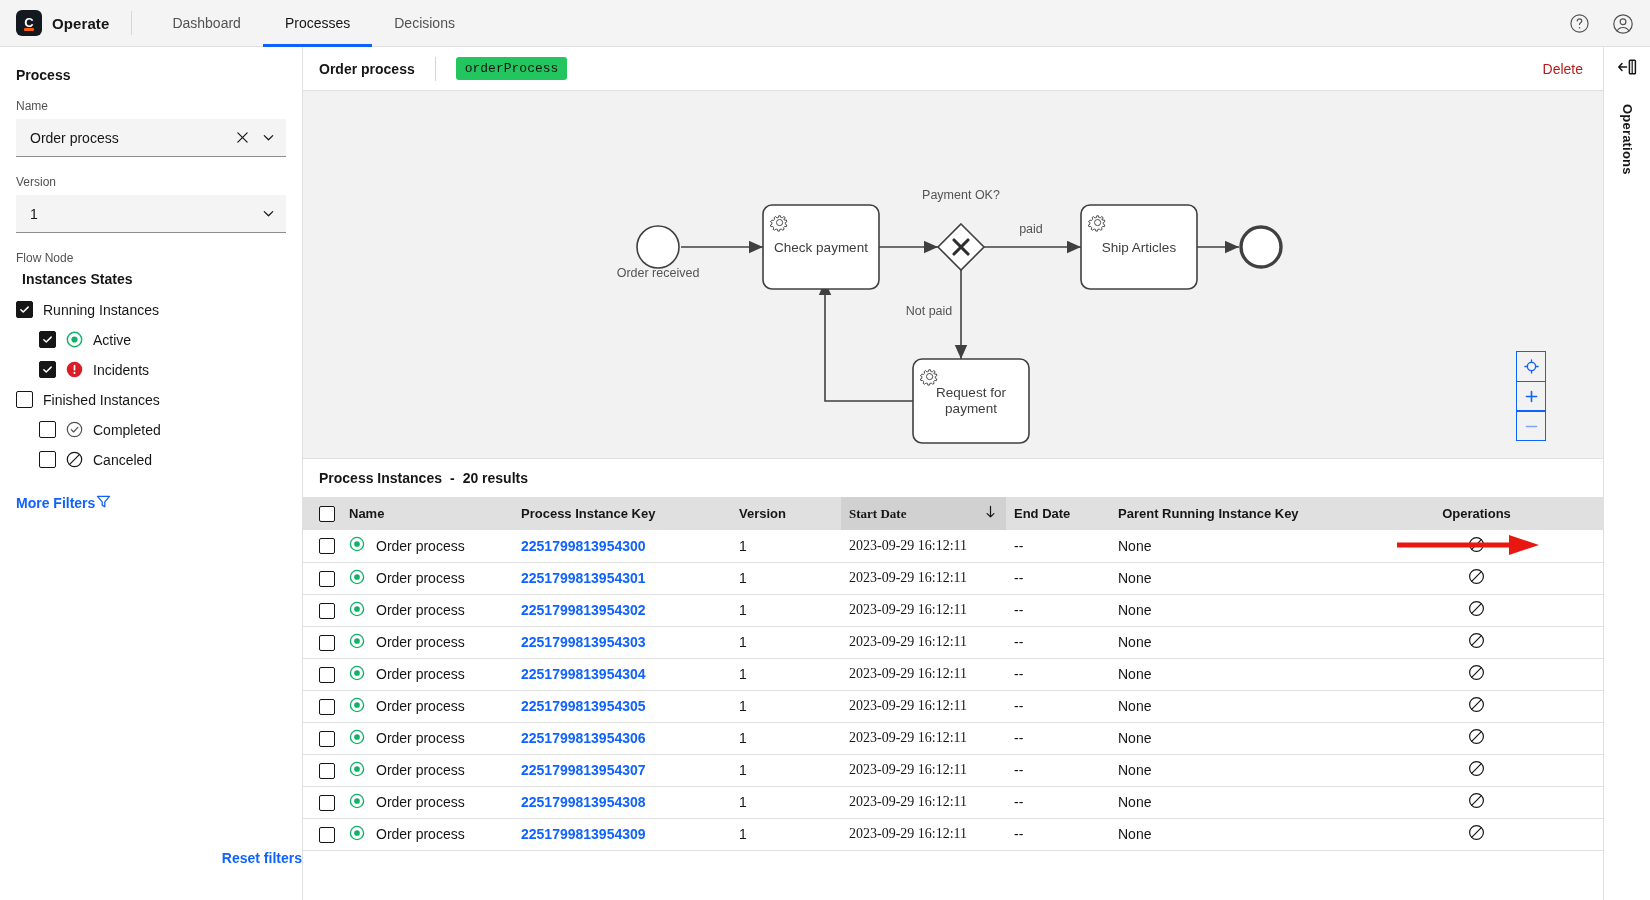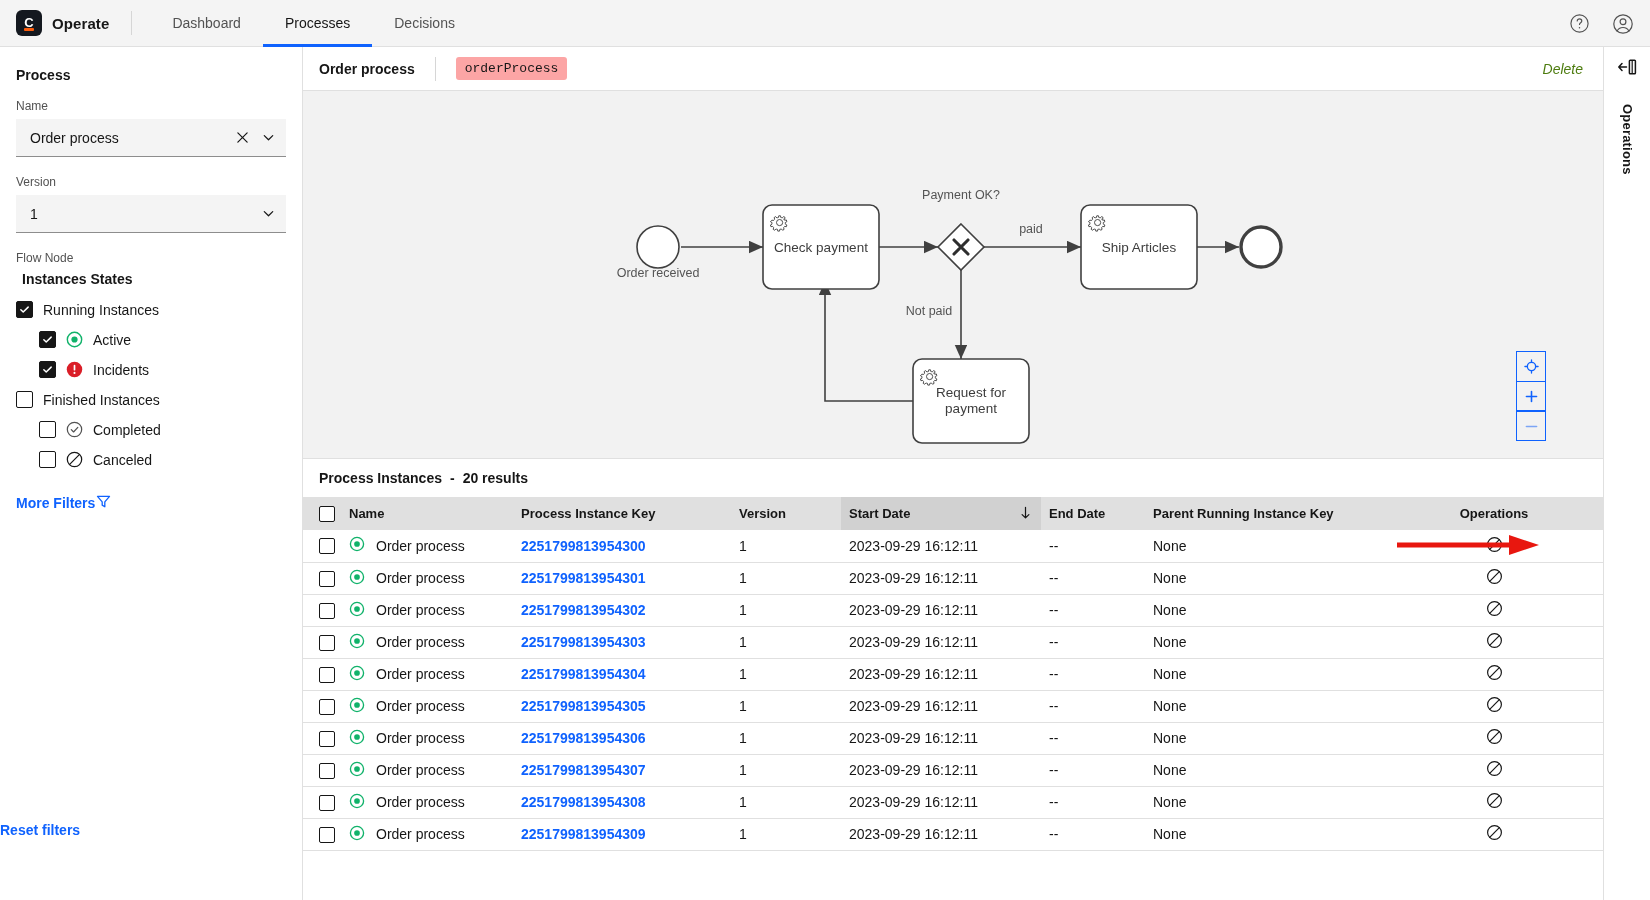--- a/index.html
+++ b/index.html
@@ -95,38 +95,38 @@
   }
   .cbox.checked { background:#161616; border-color:#161616; }
   .check-label { font-size:14px; color:#161616; }
   .state-icon { display:flex; align-items:center; flex:none; }
 
   .more-filters {
     display:flex; align-items:center; gap:1px;
     margin-top:26px; color:#0f62fe; font-size:14px; font-weight:bold; cursor:pointer;
   }
   .reset-filters {
-    position:absolute; bottom:62px; left:0; right:0; text-align:left;
+    position:absolute; bottom:34px; left:0; right:0; text-align:right;
     color:#0f62fe; font-size:14px; font-weight:bold; cursor:pointer;
   }
 
   
   .center { flex:1; display:flex; flex-direction:column; min-width:0; background:#fff; }
   .center-head {
     height:44px; border-bottom:1px solid #e0e0e0; display:flex; align-items:center;
     padding:0 20px 0 16px; background:#fff;
   }
   .proc-name { font-size:14px; font-weight:bold; color:#161616; }
   .head-sep { width:1px; height:24px; background:#d6d6d6; margin:0 20px; }
   .proc-id {
     font-family:"Liberation Mono", monospace; font-size:13px; color:#161616;
-    background:#fca5a5; padding:4px 9px; border-radius:3px;
+    background:#22c55e; padding:4px 9px; border-radius:3px;
   }
   .head-spacer { flex:1; }
-  .delete-btn { font-size:14px; color:#4d7c0f; cursor:default;font-style:italic; }
+  .delete-btn { font-size:14px; color:#b91c1c; cursor:default; }
 
   .diagram {
     height:368px; background:#f2f2f2; position:relative; overflow:hidden;
     border-bottom:1px solid #e0e0e0;
   }
   .zoom-controls {
     position:absolute; right:57px; bottom:17px; display:flex; flex-direction:column;
   }
   .zoom-btn {
     width:30px; height:30px; border:1px solid #0f62fe; background:#f2f2f2;
@@ -151,21 +151,21 @@
   .tbl th.sorted { background:#d1d1d1; }
   .tbl td {
     font-size:14px; color:#161616; height:32px; padding:0 8px;
     border-bottom:1px solid #e0e0e0; white-space:nowrap; overflow:hidden;
   }
   .tbl tr td:first-child, .tbl tr th:first-child { padding-left:16px; }
   .col-check { width:38px; }
   .col-name { width:172px; }
   .col-key { width:218px;font-weight:bold; }
   .col-ver { width:110px; }
-  .col-start { width:200px; }
+  .col-start { width:165px;font-family:Liberation Serif, serif; }
   .col-end { width:104px; }
   .col-parent { width:266px; }
   .col-ops { width:auto; }
   .cbox-sm {
     width:16px; height:16px; border:1px solid #161616; border-radius:2px; background:#fff;
   }
   .name-cell { display:flex; align-items:center; gap:11px; }
   .key-link { color:#0f62fe; cursor:pointer; }
   .th-start-inner { display:flex; align-items:center; justify-content:space-between; }
   .ops-cell { text-align:center; padding-right:34px !important; }

